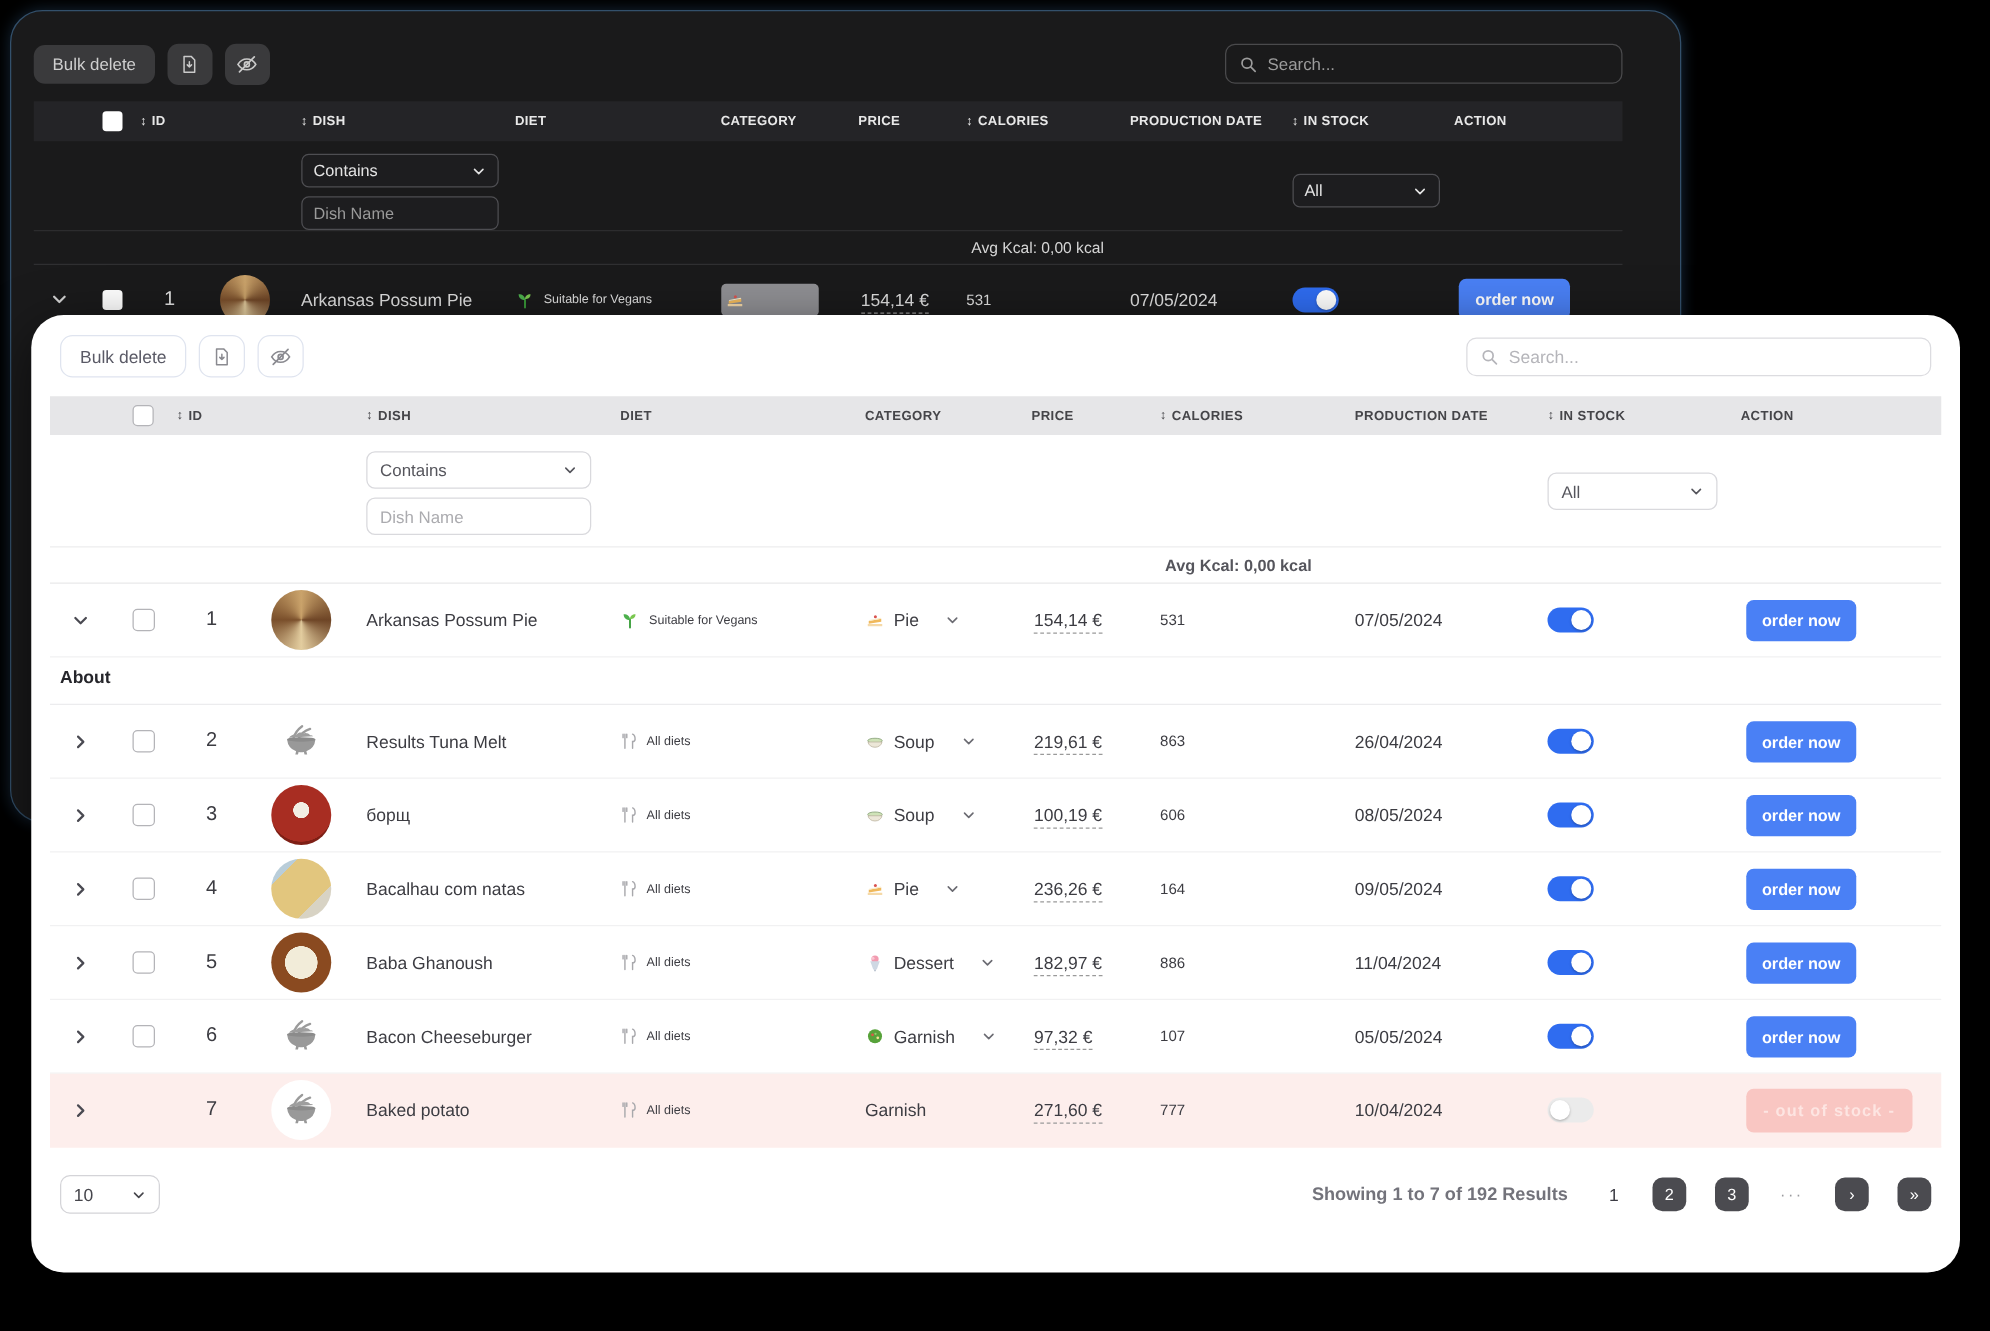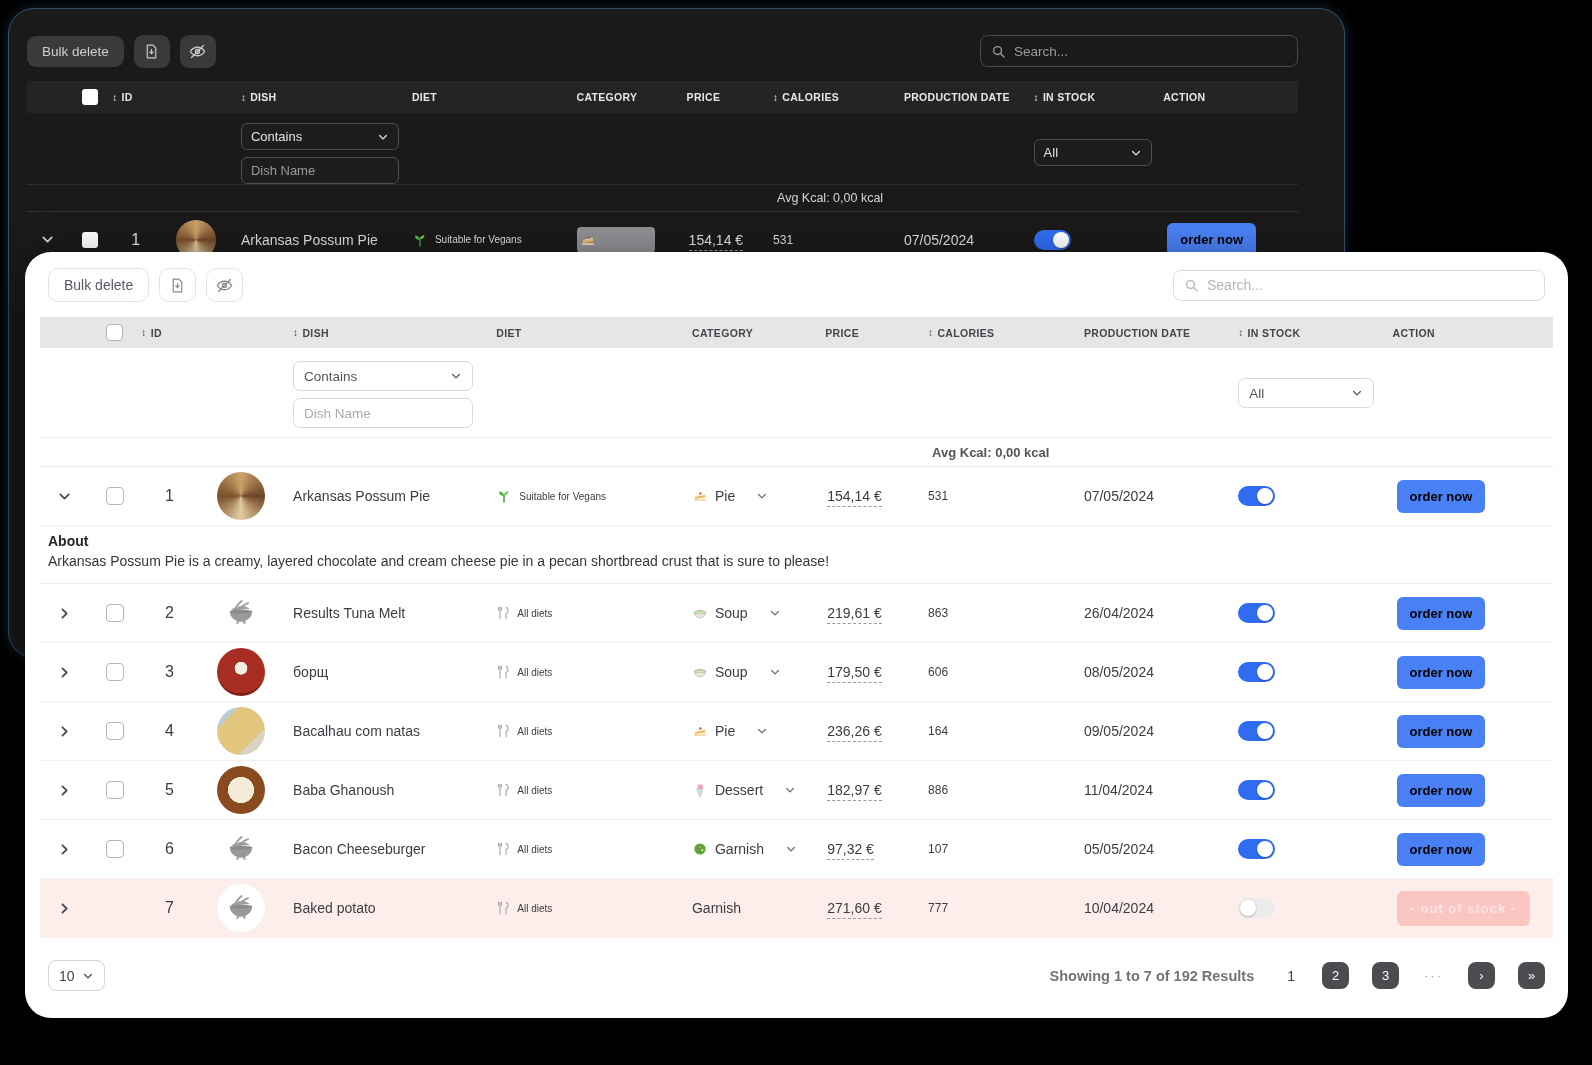--- a/index.html
+++ b/index.html
@@ -23,21 +23,21 @@
   .chev { display:inline-flex; color:#4a4a52; cursor:pointer; }
   .cat-chev { color:#6b6b72; margin-left:14px; }
 
   .toggle { width:37px; height:20px; border-radius:10px; position:relative; cursor:pointer; }
   .toggle.on  { background:#2f6cf0; }
   .toggle.off { background:#ebebeb; }
   .toggle .knob { position:absolute; top:2px; width:16px; height:16px; border-radius:50%; background:#fff; box-shadow:0 1px 2px rgba(0,0,0,.25); }
   .toggle.on  .knob { right:2px; }
   .toggle.off .knob { left:2px; }
 
-  .order-btn { background:#4a80f5; color:#000000; border:none; border-radius:6px; font-size:13px; font-family:inherit;
+  .order-btn { background:#4a80f5; color:#ffffff; border:none; border-radius:6px; font-size:13px; font-family:inherit;
                padding:9px 13px; cursor:pointer; font-weight:600; }
   .oos-btn   { background:#f9c6c2; color:#fde5e2; border:none; border-radius:6px; font-size:13px; font-family:inherit;
                padding:10px 14px; cursor:pointer; font-weight:700; letter-spacing:1px; }
 
   .checkbox { width:18px; height:18px; border:1.5px solid #b4b4b8; border-radius:4px; background:#fff; cursor:pointer; }
   .avatar { width:48px; height:48px; border-radius:50%; overflow:hidden; }
   .avatar.ph { display:flex; align-items:center; justify-content:center; background:#fff; }
 
   
   #dark-win { position:absolute; left:8px; top:8px; width:1337px; height:650px; background:#1a1a1b;
@@ -94,21 +94,21 @@
   .l-ctl.stock { width:136px; margin-top:17px; }
   .l-avg { height:29px; font-size:13px; color:#55555c; border-bottom:1px solid #e9e9ea; }
   .l-avg .avg-text { grid-column:9; padding-left:4px; white-space:nowrap; font-weight:600; }
   .light-row { height:59px; border-bottom:1px solid #f1f1f2; }
   .light-row.alert { background:#fdeeec; border-bottom:1px solid #fdeeec; }
   .about-block { border-bottom:1px solid #ececee; padding:7px 8px 14px; }
   .about-title { font-size:14px; font-weight:700; color:#26262b; }
   .about-text  { font-size:14px; color:#35353b; margin-top:4px; }
 
   .l-footer { display:flex; align-items:center; margin:22px 8px 0; }
-  .pagesize { width:57px; height:31px; border:1px solid #d4d4d8; border-radius:8px; display:flex; align-items:center;
+  .pagesize { width:80px; height:31px; border:1px solid #d4d4d8; border-radius:8px; display:flex; align-items:center;
               justify-content:space-between; padding:0 10px; font-size:14px; color:#46464c; cursor:pointer; }
   .pager { margin-left:auto; display:flex; align-items:center; gap:23px; }
   .pager-summary { font-size:14.5px; color:#73737b; font-weight:600; margin-right:10px; }
   .page-current { font-size:14px; color:#3c3c44; margin-right:4px; }
   .page-btn { background:#4b4b50; color:#fff; border:none; border-radius:8px; min-width:27px; height:27px;
               font-size:13px; font-family:inherit; display:flex; align-items:center; justify-content:center; cursor:pointer; padding:0 7px; }
   .pager-dots { color:#9a9a9e; font-size:13px; letter-spacing:2px; margin:0 2px; }
 
   .ico { display:inline-flex; }
 </style>
@@ -422,21 +422,20 @@
             <div class="toggle on">
               <div class="knob"></div>
             </div>
           </div>
           <div class="cell c-action">
             <button class="order-btn">order now</button>
           </div>
         </div>
         <div class="about-block">
           <div class="about-title">About</div>
-          <div class="about-text">Arkansas Possum Pie is a creamy, layered chocolate and cream cheese pie in a pecan shortbread crust that is sure to please!</div>
         </div>
         <div class="trow light-row">
           <div class="cell c-exp">
             <span class="chev">
               <svg width="15" height="15" viewBox="0 0 16 16" fill="none" stroke="currentColor" stroke-width="1.9" stroke-linecap="round" stroke-linejoin="round">
                 <path d="M5.8 3.5l4.5 4.5-4.5 4.5"></path>
               </svg>
             </span>
           </div>
           <div class="cell c-check">
@@ -522,21 +521,21 @@
                 <path d="M2.4 8.6c.5 2.6 2.7 4.2 5.6 4.2s5.1-1.6 5.6-4.2z" fill="#ece7d8" stroke="#b9b29e" stroke-width="0.6"></path>
               </svg>
             </span>
             <span>Soup</span>
             <span class="chev cat-chev">
               <svg width="12" height="12" viewBox="0 0 16 16" fill="none" stroke="currentColor" stroke-width="1.7" stroke-linecap="round" stroke-linejoin="round">
                 <path d="M3.5 6l4.5 4.5L12.5 6"></path>
               </svg>
             </span>
           </div>
-          <div class="cell c-price"><span class="price-val">179,50 €</span></div>
+          <div class="cell c-price"><span class="price-val">100,19 €</span></div>
           <div class="cell c-cal">606</div>
           <div class="cell c-date">08/05/2024</div>
           <div class="cell c-stock">
             <div class="toggle on">
               <div class="knob"></div>
             </div>
           </div>
           <div class="cell c-action">
             <button class="order-btn">order now</button>
           </div>

